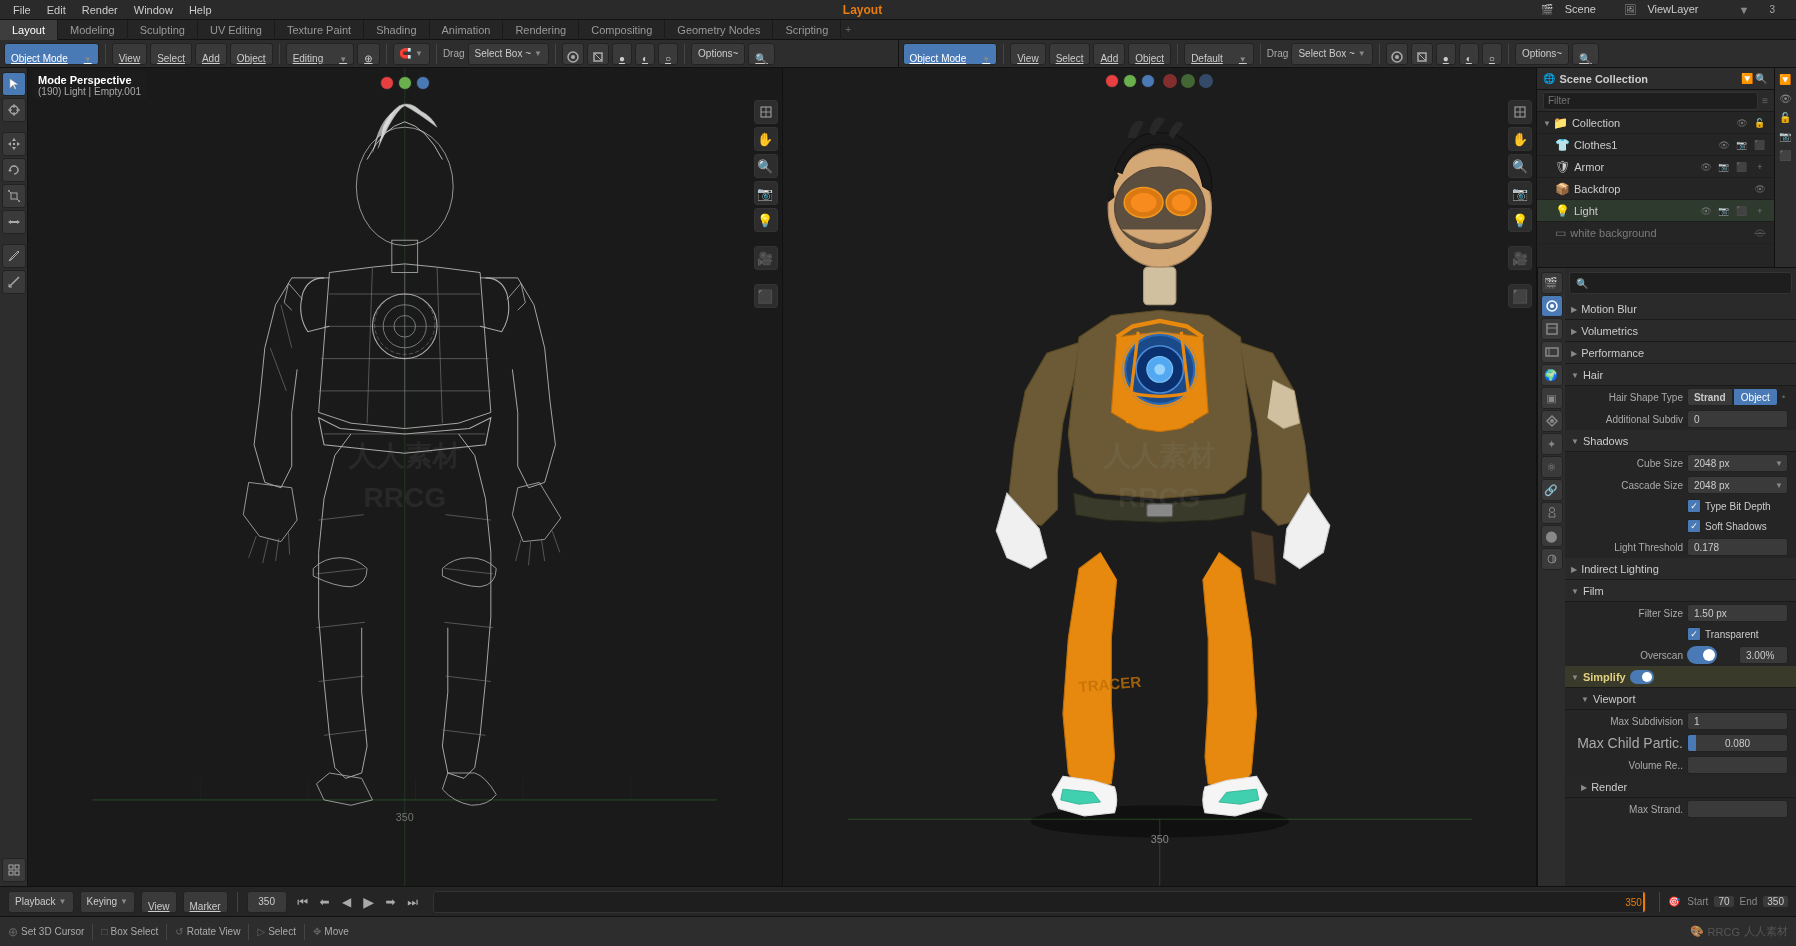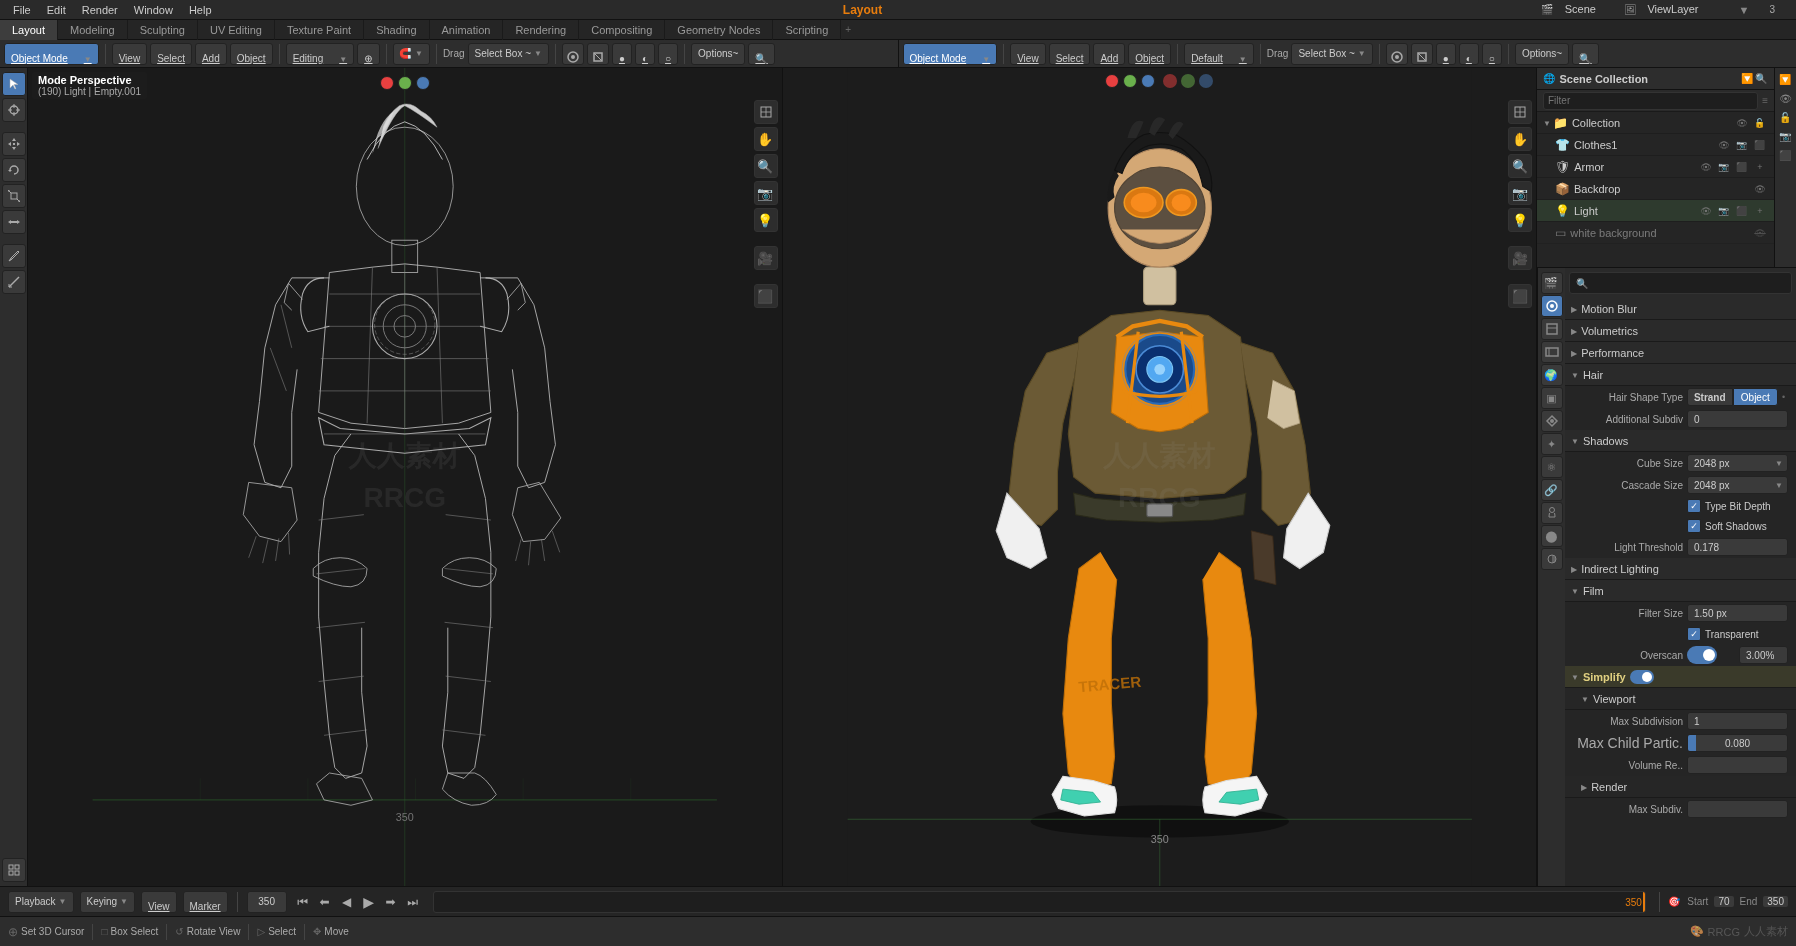--- a/index.html
+++ b/index.html
@@ -1213,21 +1213,21 @@
           <span class="prop-entry-label" style="font-size:10px;">Volume Re..</span>
           <div class="prop-entry-value"></div>
         </div>
 
         <div class="prop-collapse-row" style="padding-left:16px; background:#262626;">
           <span class="chevron-right prop-collapse-arrow"></span>
           <span>Render</span>
         </div>
 
         <div class="prop-entry">
-          <span class="prop-entry-label" style="font-size:10px;">Max Subdiv.</span>
+          <span class="prop-entry-label" style="font-size:10px;">Max Strand.</span>
           <div class="prop-entry-value"></div>
         </div>
       </div>
     </div>
   </div>
 </div>
 
 <div class="timeline-bar">
 
   <div class="toolbar-dropdown">

